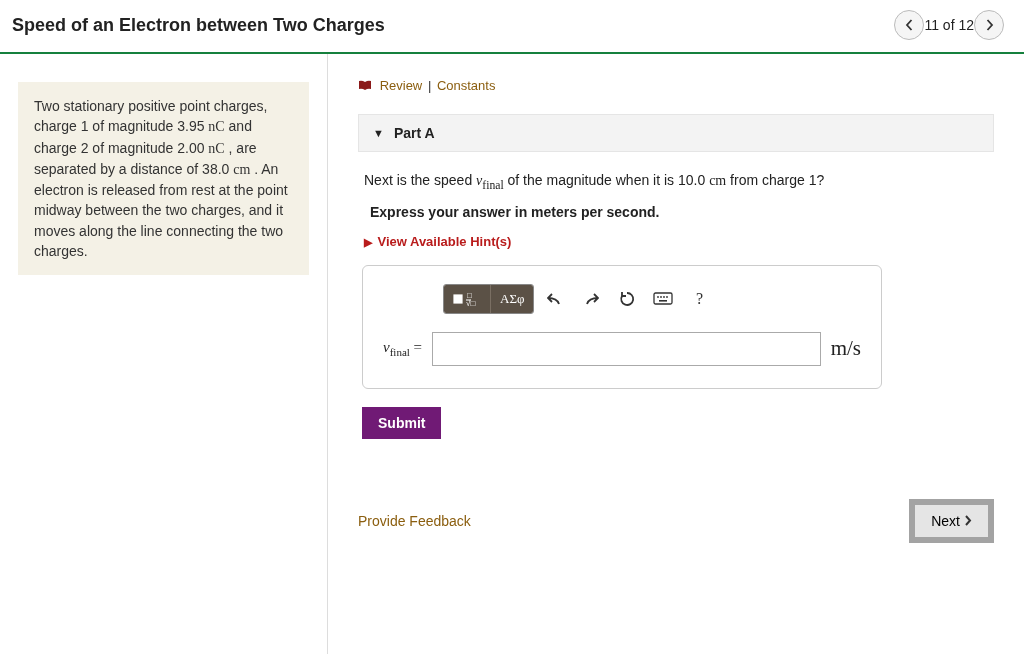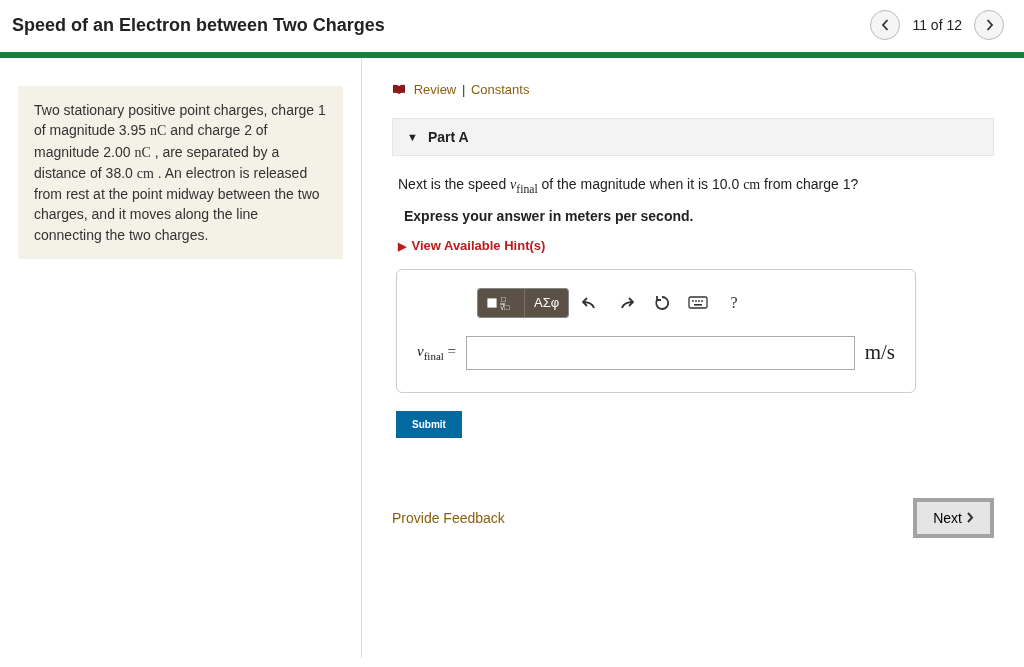--- a/index.html
+++ b/index.html
@@ -1,51 +1,51 @@
 <!DOCTYPE html>
 <html><head>
 <meta charset="utf-8">
 <style>
 * { box-sizing: border-box; margin: 0; padding: 0; }
 body { font-family: Arial, Helvetica, sans-serif; font-size: 14px; color: #222; background: #fff; width: 1024px; }
-.header { display: flex; align-items: center; justify-content: space-between; padding: 10px 20px 12px 12px; border-bottom: 6px solid #15803d; }
+.header { display: flex; align-items: center; justify-content: space-between; padding: 10px 20px 12px 12px; border-bottom: 2px solid #15803d; }
 .title { font-size: 18px; font-weight: bold; }
-.nav { display: flex; align-items: center; gap: 12px; }
+.nav { display: flex; align-items: center; }
 .nav-btn { width: 30px; height: 30px; border: 1px solid #bbb; border-radius: 50%; background: #f5f5f5; display: flex; align-items: center; justify-content: center; cursor: pointer; font-size: 14px; }
 .nav-count { font-size: 14px; }
 .content { display: flex; }
-.left { width: 362px; padding: 28px 18px 20px 18px; border-right: 1px solid #ddd; min-height: 600px; }
+.left { width: 328px; padding: 28px 18px 20px 18px; border-right: 1px solid #ddd; min-height: 600px; }
 .problem-box { background: #f4f1e6; padding: 14px 16px; font-size: 14px; line-height: 1.45; color: #333; }
 .right { flex: 1; padding: 24px 30px 20px 30px; }
 .top-links { font-size: 13px; margin-bottom: 20px; }
 .top-links a { color: #8b5e0f; text-decoration: none; cursor: pointer; }
 .top-links .sep { color: #333; margin: 0 2px; }
 .book-icon { display: inline-block; margin-right: 4px; vertical-align: middle; }
 .part-header { background: #f3f3f3; border: 1px solid #e5e5e5; padding: 10px 14px; display: flex; align-items: center; gap: 10px; margin-bottom: 20px; }
 .part-header .caret { font-size: 11px; }
 .part-title { font-weight: bold; font-size: 14px; }
 .question { margin-left: 6px; margin-bottom: 12px; font-size: 14px; }
 .instruct { font-weight: bold; margin-left: 12px; margin-bottom: 14px; font-size: 14px; }
 .hints { color: #b91c1c; font-weight: bold; font-size: 13px; margin-left: 6px; margin-bottom: 16px; cursor: pointer; }
 .hints .tri { font-size: 11px; margin-right: 5px; }
 .answer-box { border: 1px solid #ccc; border-radius: 6px; padding: 18px 20px 22px 20px; margin-left: 4px; margin-bottom: 18px; width: 520px; }
 .toolbar { display: flex; align-items: center; gap: 6px; margin-left: 60px; margin-bottom: 18px; }
 .tool-grp { display: flex; border: 1px solid #888; border-radius: 3px; overflow: hidden; }
 .tool-btn { background: #5b5146; color: #fff; padding: 6px 9px; font-size: 13px; cursor: pointer; border-right: 1px solid #7a6f63; display: flex; align-items: center; gap: 2px; }
-.tool-btn:last-child { border-right: none; }
+.tool-btn:last-child { border-right: none; font-family: Liberation Serif, serif; }
 .icon-btn { width: 30px; height: 28px; display: flex; align-items: center; justify-content: center; font-size: 16px; cursor: pointer; color: #333; }
 .answer-row { display: flex; align-items: center; gap: 10px; }
 .var-label { font-family: Georgia, 'Times New Roman', serif; font-style: italic; font-size: 15px; }
 .var-label sub { font-size: 11px; font-style: normal; }
 .answer-input { flex: 1; height: 34px; border: 1px solid #aaa; padding: 4px 8px; font-size: 14px; background: #fff; }
 .unit { font-family: Georgia, 'Times New Roman', serif; font-size: 21px; }
-.submit-btn { background: #0369a1; color: #fff; border: none; padding: 8px 16px; font-size: 10px; font-weight: bold; cursor: pointer; margin-left: 4px; }
+.submit-btn { background: #701a75; color: #fff; border: none; padding: 8px 16px; font-size: 14px; font-weight: bold; cursor: pointer; margin-left: 4px; }
 .bottom-row { display: flex; justify-content: space-between; align-items: center; margin-top: 60px; }
 .feedback { color: #8b5e0f; font-size: 14px; cursor: pointer; }
-.next-btn { background: #e5e5e5; border: 4px solid #a3a3a3; padding: 8px 16px; font-size: 14px; cursor: pointer; display: flex; align-items: center; gap: 4px; }
+.next-btn { background: #e5e5e5; border: 6px solid #a3a3a3; padding: 8px 16px; font-size: 14px; cursor: pointer; display: flex; align-items: center; gap: 4px; }
 .serif { font-family: Georgia, 'Times New Roman', serif; }
 </style>
 </head>
 <body>
 
 <div class="header">
   <div class="title">Speed of an Electron between Two Charges</div>
   <div class="nav">
     <div class="nav-btn">
       <svg width="9" height="12" viewBox="0 0 9 12">

